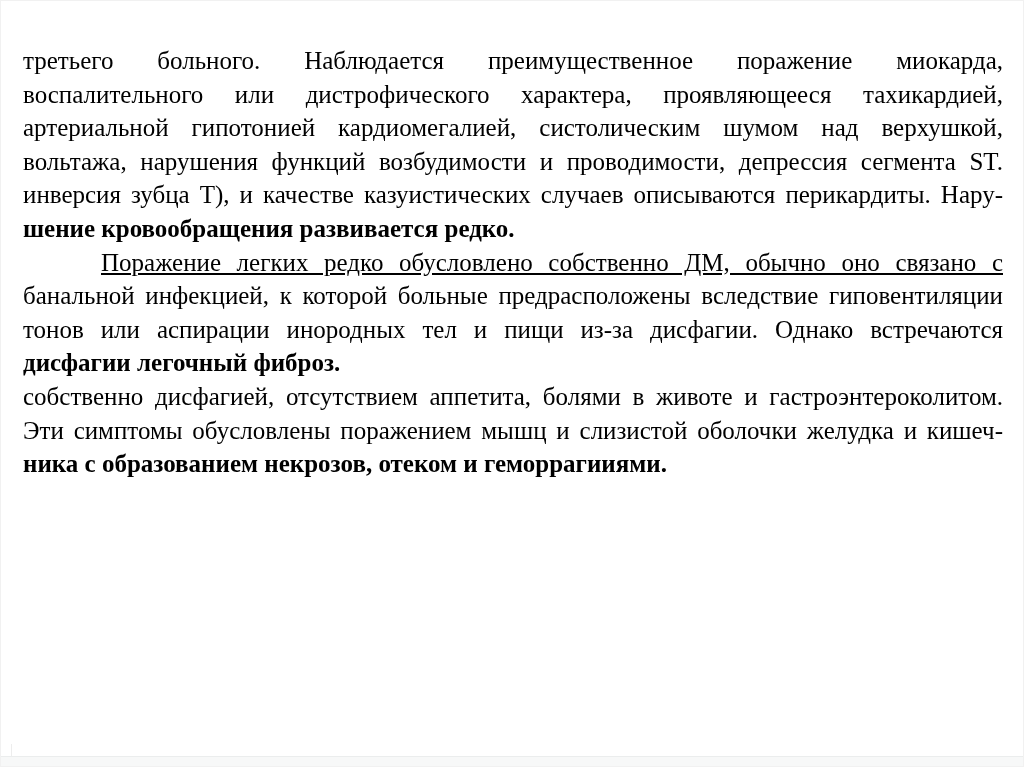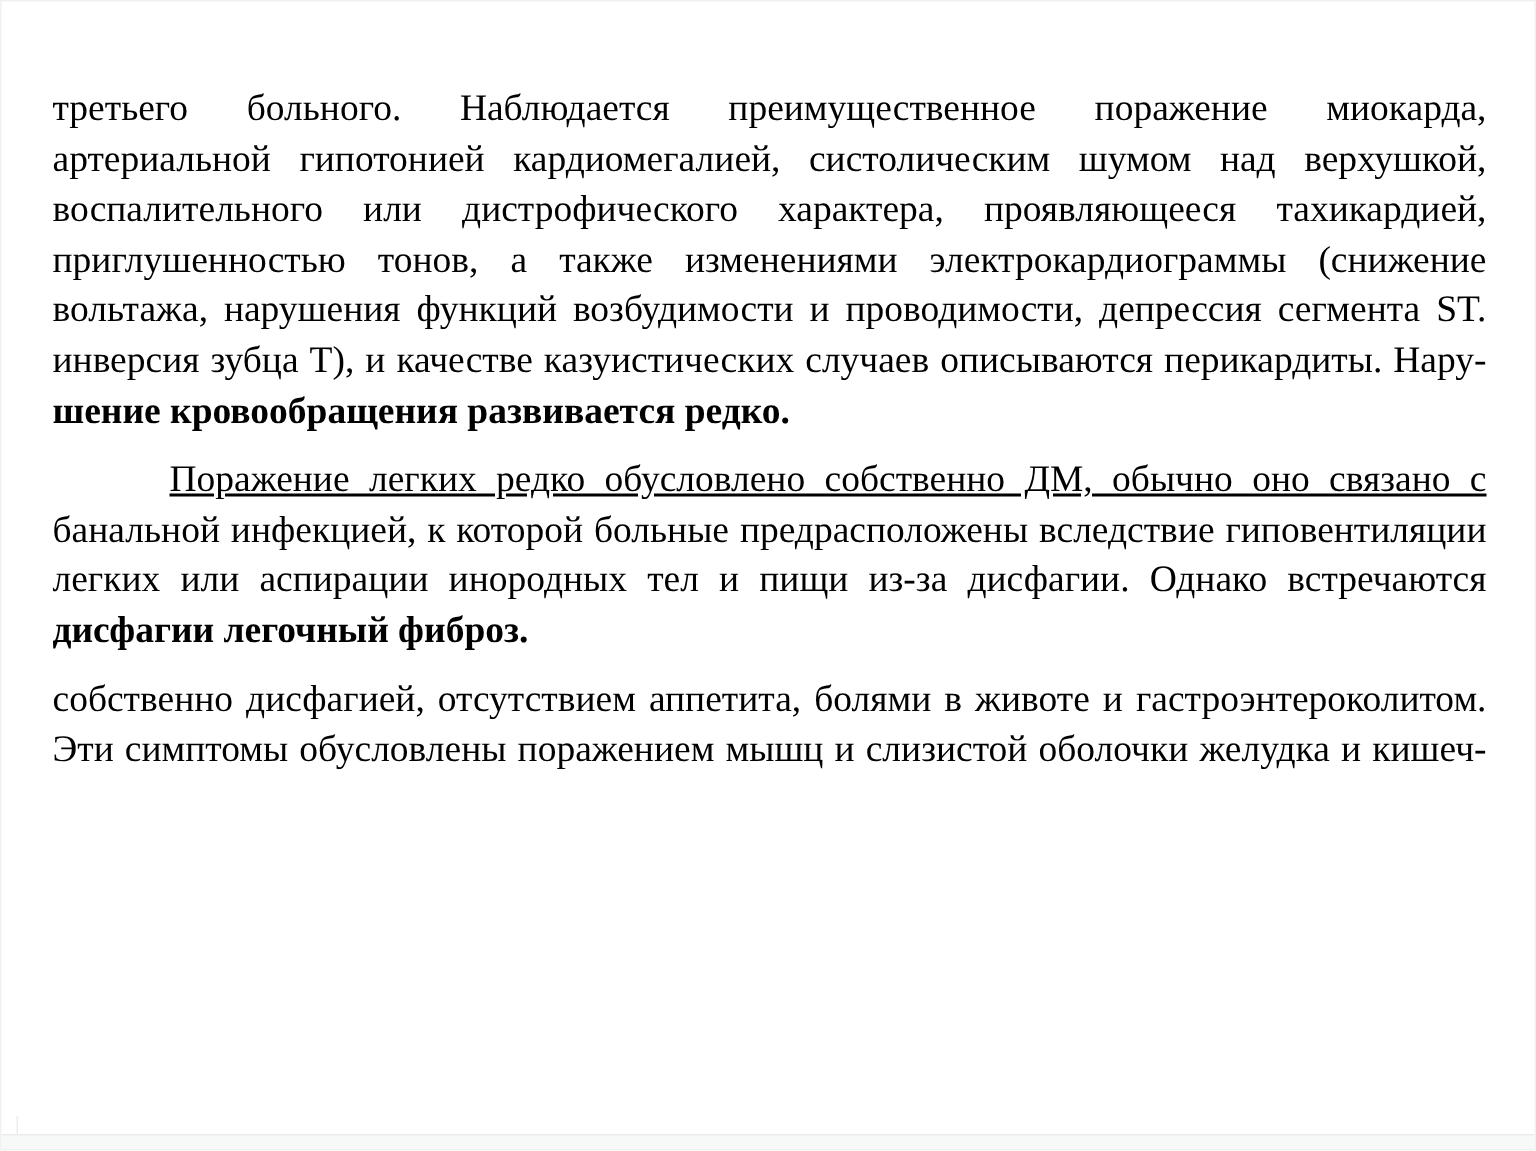--- a/index.html
+++ b/index.html
@@ -33,55 +33,55 @@
   }
   .textblock {
     position: absolute;
     left: 22px;
     right: 20px;
     top: 43px;
     color: #000000;
     font-size: 25px;
     line-height: 33.6px;
   }
-  .para { margin: 12px; padding: 0; }
+  .para { margin: 0; padding: 0; }
   .line {
     text-align: justify;
     text-align-last: justify;
     white-space: normal;
   }
   .line.last { text-align-last: left; font-weight: bold; }
   .line.indent { text-indent: 78px; text-decoration: underline; }
 </style>
 </head>
 <body>
 
 <div class="slide">
   <div class="textblock">
 
     <div class="para">
       <div class="line">третьего больного. Наблюдается преимущественное поражение миокарда,</div>
+      <div class="line">воспалительного или дистрофического характера, проявляющееся тахикардией,</div>
       <div class="line">артериальной гипотонией кардиомегалией, систолическим шумом над верхушкой,</div>
-      <div class="line">воспалительного или дистрофического характера, проявляющееся тахикардией,</div>
-      <div class="line">приглушенностью тонов, а также изменениями электрокардиограммы (снижение</div>
       <div class="line">вольтажа, нарушения функций возбудимости и проводимости, депрессия сегмента ST.</div>
       <div class="line">инверсия зубца Т), и качестве казуистических случаев описываются перикардиты. Нару-</div>
       <div class="line last">шение кровообращения развивается редко.</div>
     </div>
 
     <div class="para">
       <div class="line indent">Поражение легких редко обусловлено собственно ДМ, обычно оно связано с</div>
       <div class="line">банальной инфекцией, к которой больные предрасположены вследствие гиповентиляции</div>
-      <div class="line">легких или аспирации инородных тел и пищи из-за дисфагии. Однако встречаются</div>
+      <div class="line">тонов или аспирации инородных тел и пищи из-за дисфагии. Однако встречаются</div>
       <div class="line last">дисфагии легочный фиброз.</div>
     </div>
 
     <div class="para">
       <div class="line">собственно дисфагией, отсутствием аппетита, болями в животе и гастроэнтероколитом.</div>
       <div class="line">Эти симптомы обусловлены поражением мышц и слизистой оболочки желудка и кишеч-</div>
+      <div class="line last">ника с образованием некрозов, отеком и геморрагииями.</div>
     </div>
 
 
   </div>
 
   <div class="left-frame-line"></div>
   <div class="bottom-strip"></div>
 </div>
 
 </body></html>

